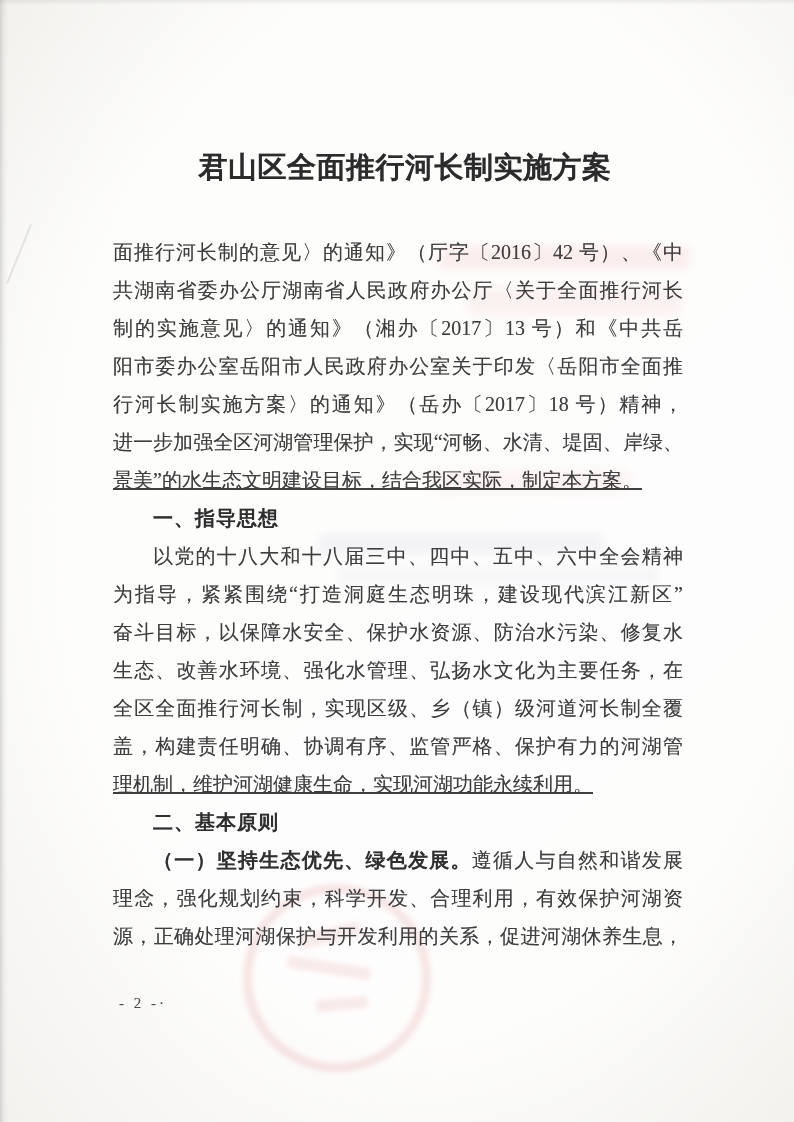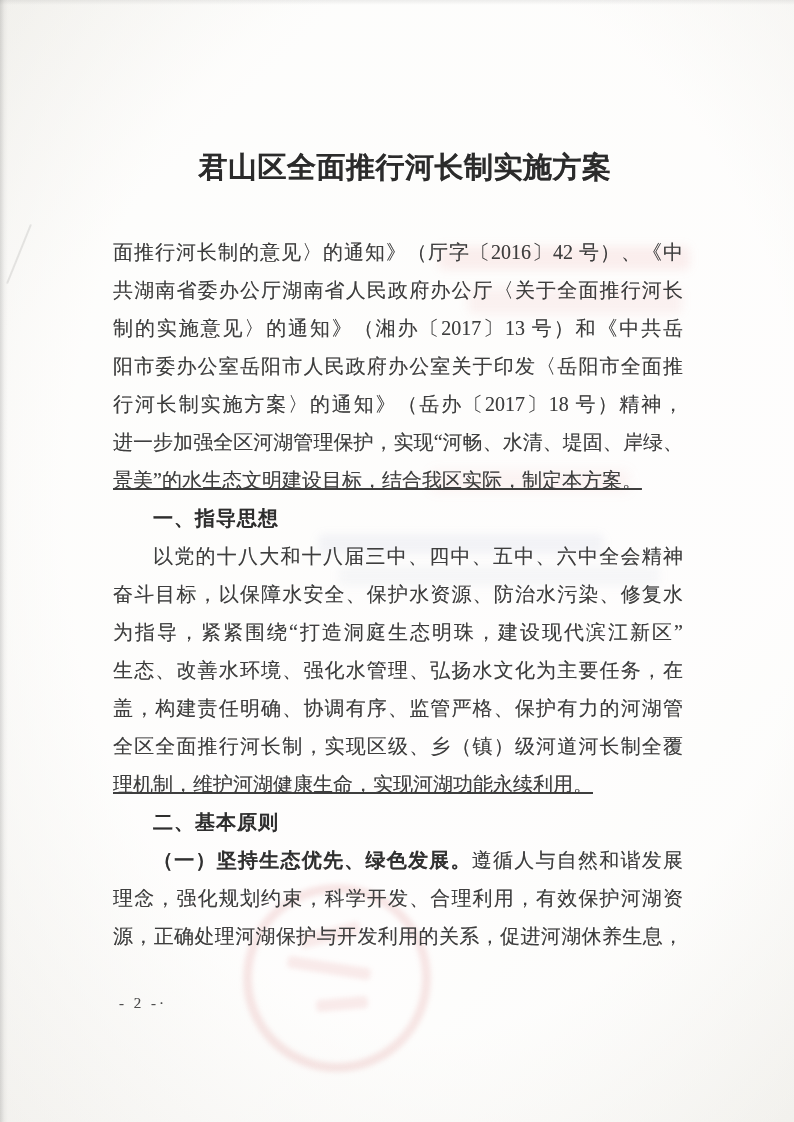--- a/index.html
+++ b/index.html
@@ -113,25 +113,25 @@
     <div class="line">共湖南省委办公厅湖南省人民政府办公厅〈关于全面推行河长</div>
     <div class="line">制的实施意见〉的通知》（湘办〔2017〕13 号）和《中共岳</div>
     <div class="line">阳市委办公室岳阳市人民政府办公室关于印发〈岳阳市全面推</div>
     <div class="line">行河长制实施方案〉的通知》（岳办〔2017〕18 号）精神，</div>
     <div class="line">进一步加强全区河湖管理保护，实现“河畅、水清、堤固、岸绿、</div>
     <div class="line last">景美”的水生态文明建设目标，结合我区实际，制定本方案。</div>
 
     <div class="line heading">一、指导思想</div>
 
     <div class="line indent">以党的十八大和十八届三中、四中、五中、六中全会精神</div>
+    <div class="line">为指导，紧紧围绕“打造洞庭生态明珠，建设现代滨江新区”</div>
     <div class="line">奋斗目标，以保障水安全、保护水资源、防治水污染、修复水</div>
-    <div class="line">为指导，紧紧围绕“打造洞庭生态明珠，建设现代滨江新区”</div>
     <div class="line">生态、改善水环境、强化水管理、弘扬水文化为主要任务，在</div>
+    <div class="line">全区全面推行河长制，实现区级、乡（镇）级河道河长制全覆</div>
     <div class="line">盖，构建责任明确、协调有序、监管严格、保护有力的河湖管</div>
-    <div class="line">全区全面推行河长制，实现区级、乡（镇）级河道河长制全覆</div>
     <div class="line last">理机制，维护河湖健康生命，实现河湖功能永续利用。</div>
 
     <div class="line heading">二、基本原则</div>
 
     <div class="line indent"><span class="lead">（一）坚持生态优先、绿色发展。</span><span>遵循人与自然和谐发展</span></div>
     <div class="line">理念，强化规划约束，科学开发、合理利用，有效保护河湖资</div>
     <div class="line">源，正确处理河湖保护与开发利用的关系，促进河湖休养生息，</div>
   </div>
 
   <div class="page-number">- 2 -·</div>

